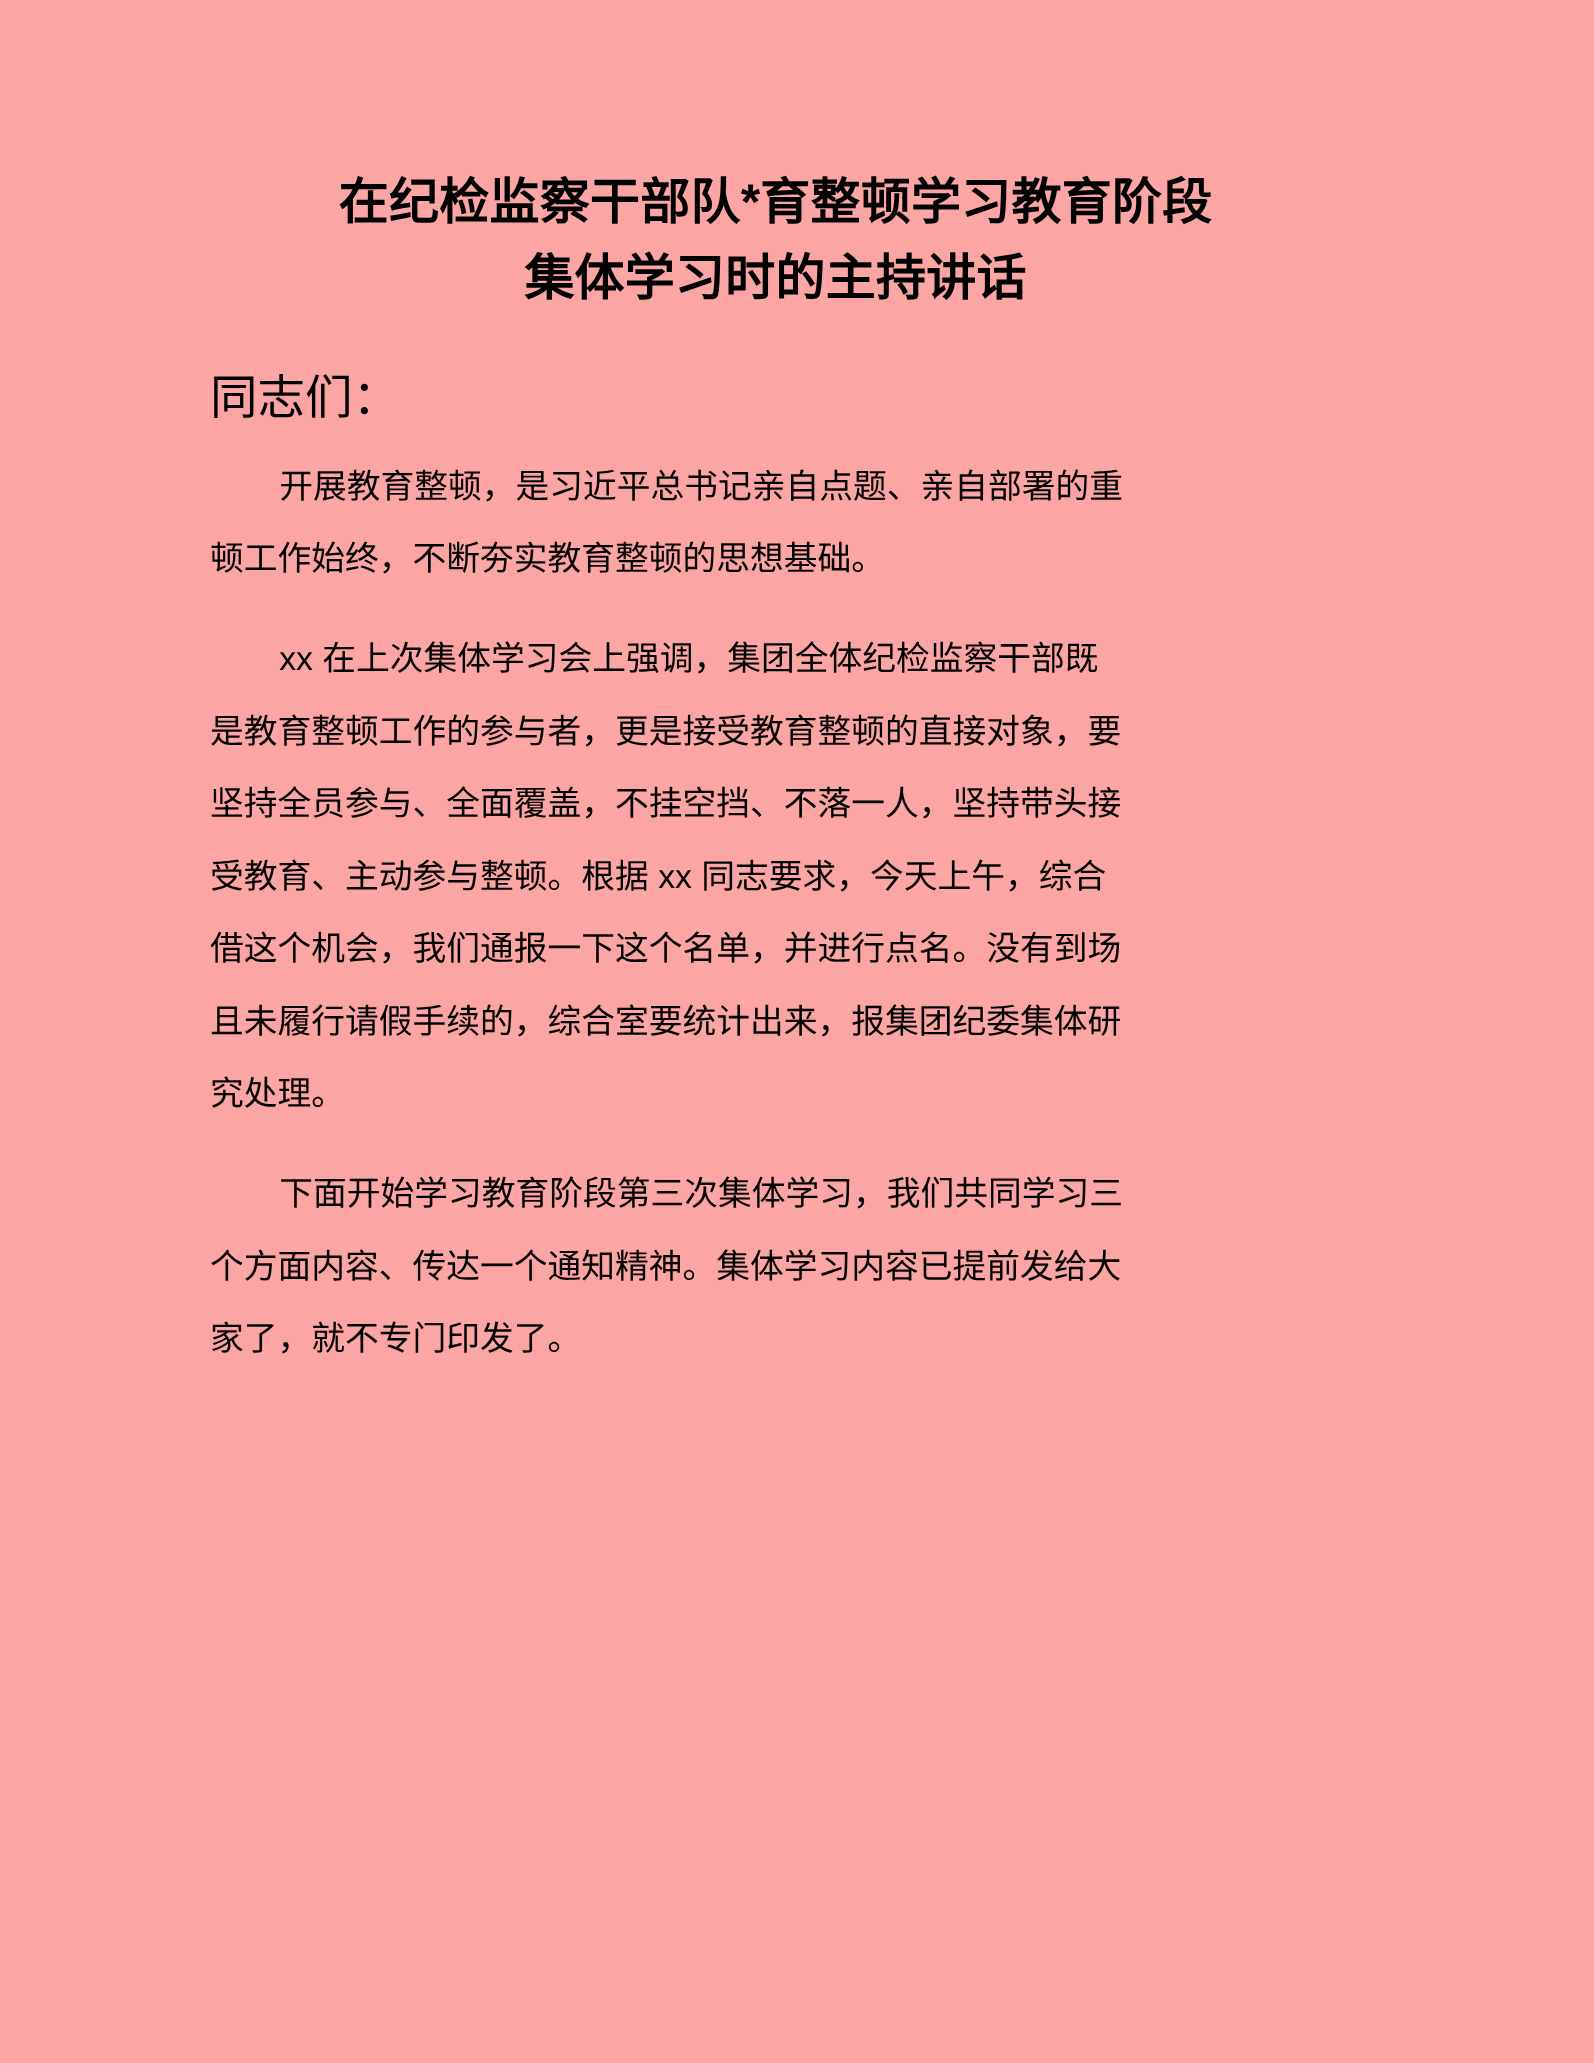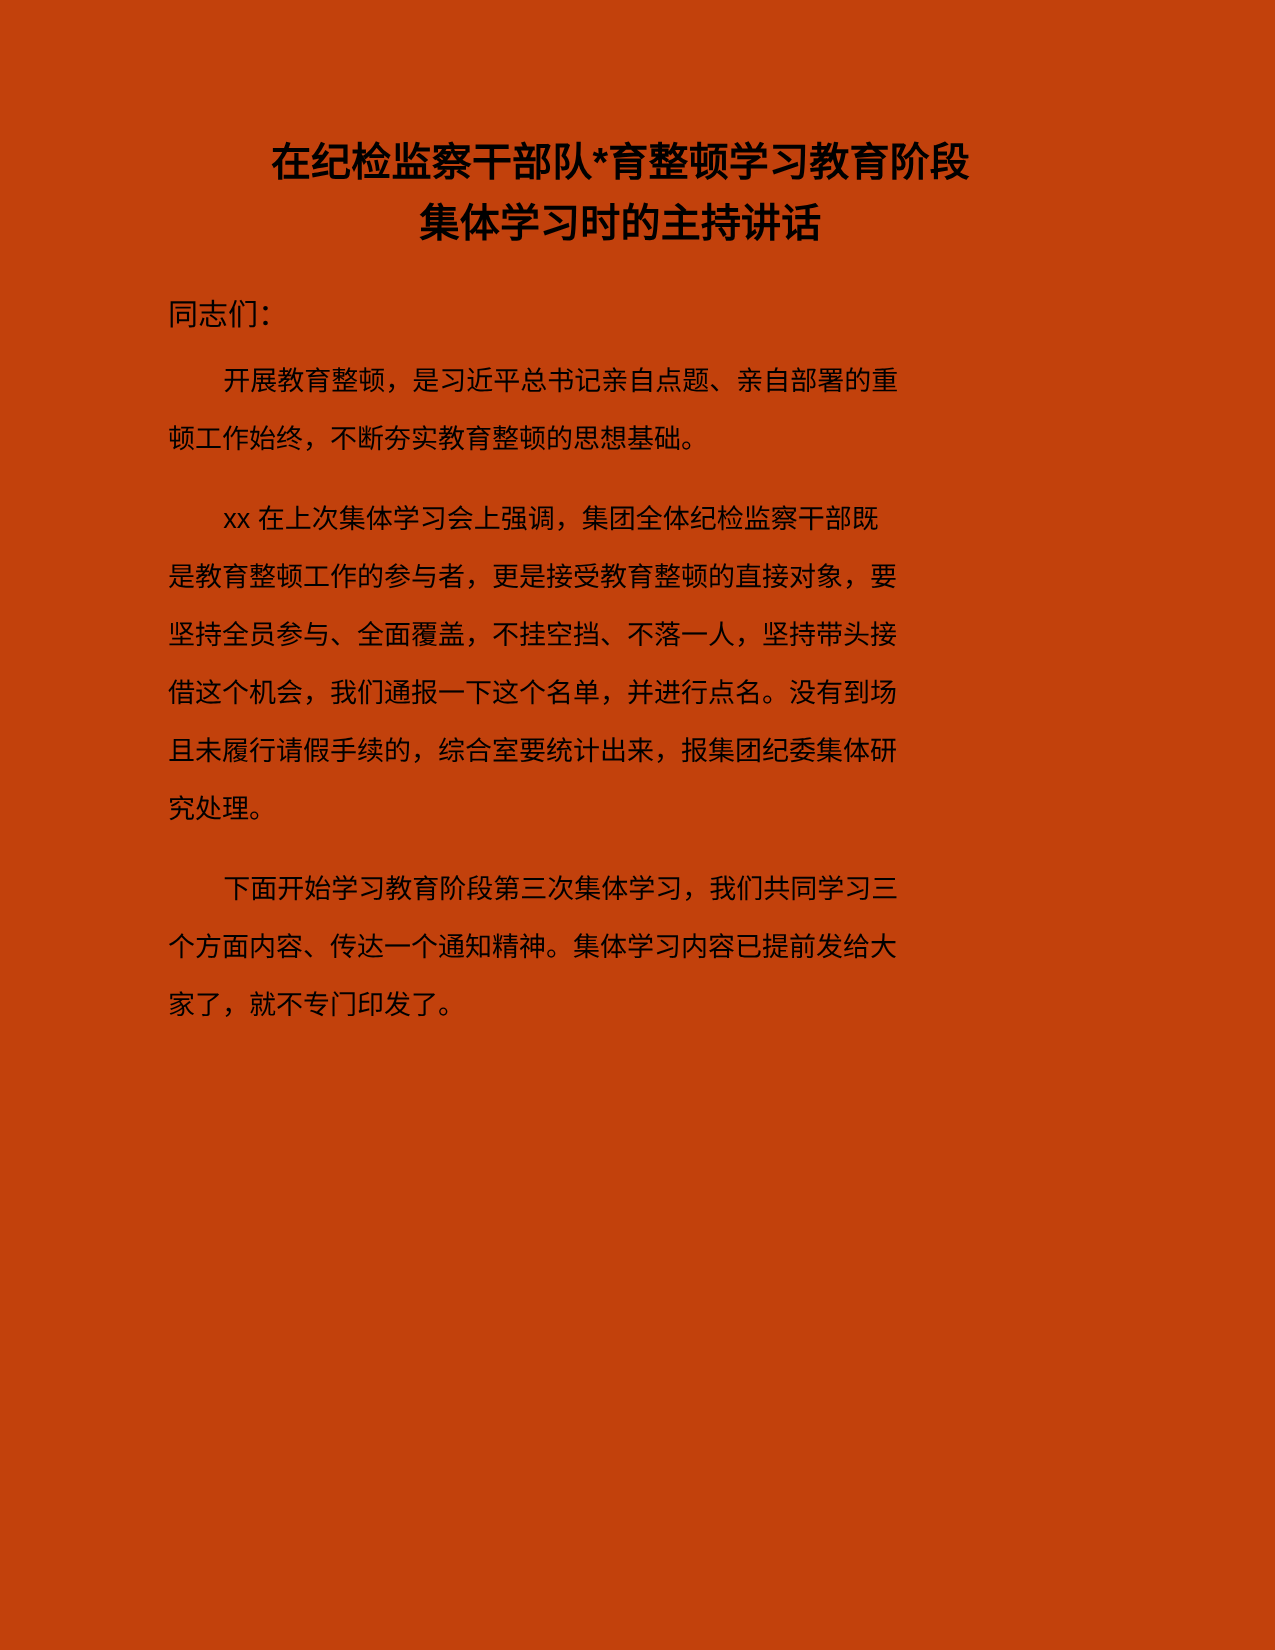--- a/index.html
+++ b/index.html
@@ -13,21 +13,21 @@
     font-family: "Liberation Sans", "DejaVu Sans", sans-serif;
     color: #000000;
     -webkit-font-smoothing: antialiased;
   }
 
   .page {
     position: relative;
     width: 1275px;
     height: 1650px;
     margin: 0 auto;
-    background: #c2410c;
+    background: #fca5a5;
     box-sizing: border-box;
     overflow: hidden;
   }
 
   .doc-body {
     position: absolute;
     left: 168px;
     top: 0;
     width: 905px;
   }
@@ -48,21 +48,21 @@
     white-space: nowrap;
   }
 
   .title-block {
     padding-top: 132px;
   }
 
   .salutation {
     margin: 0;
     padding: 0;
-    font-size: 30px;
+    font-size: 38px;
     line-height: 1.0;
     padding-top: 46px;
     color: #000000;
   }
 
   .para {
     margin: 0;
     padding: 0;
     font-size: 27px;
     line-height: 58px;
@@ -102,20 +102,21 @@
 
     <div class="para para-spaced">
       <span class="ln indent2">开展教育整顿，是习近平总书记亲自点题、亲自部署的重</span>
       <span class="ln">顿工作始终，不断夯实教育整顿的思想基础。</span>
     </div>
 
     <div class="para para-spaced">
       <span class="ln indent2">xx 在上次集体学习会上强调，集团全体纪检监察干部既</span>
       <span class="ln">是教育整顿工作的参与者，更是接受教育整顿的直接对象，要</span>
       <span class="ln">坚持全员参与、全面覆盖，不挂空挡、不落一人，坚持带头接</span>
+      <span class="ln">受教育、主动参与整顿。根据 xx 同志要求，今天上午，综合</span>
       <span class="ln">借这个机会，我们通报一下这个名单，并进行点名。没有到场</span>
       <span class="ln">且未履行请假手续的，综合室要统计出来，报集团纪委集体研</span>
       <span class="ln">究处理。</span>
     </div>
 
     <div class="para para-spaced">
       <span class="ln indent2">下面开始学习教育阶段第三次集体学习，我们共同学习三</span>
       <span class="ln">个方面内容、传达一个通知精神。集体学习内容已提前发给大</span>
       <span class="ln">家了，就不专门印发了。</span>
     </div>

